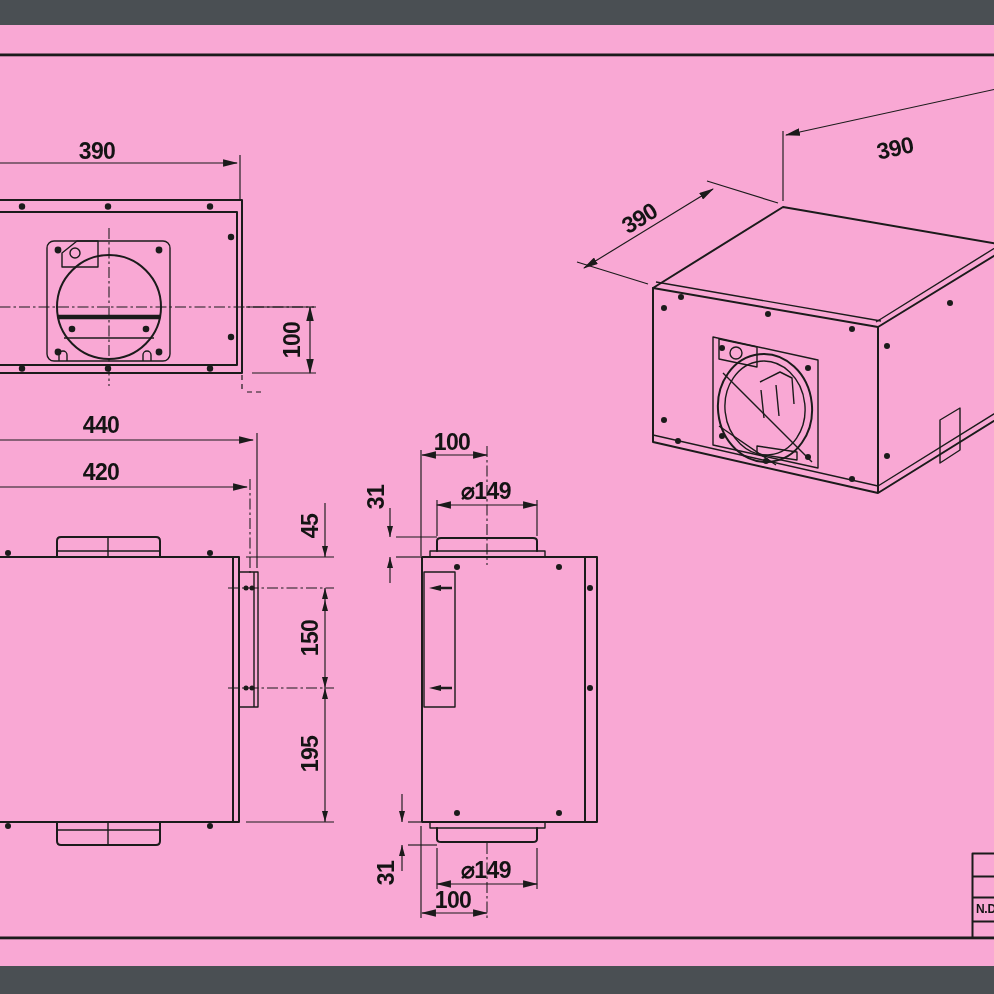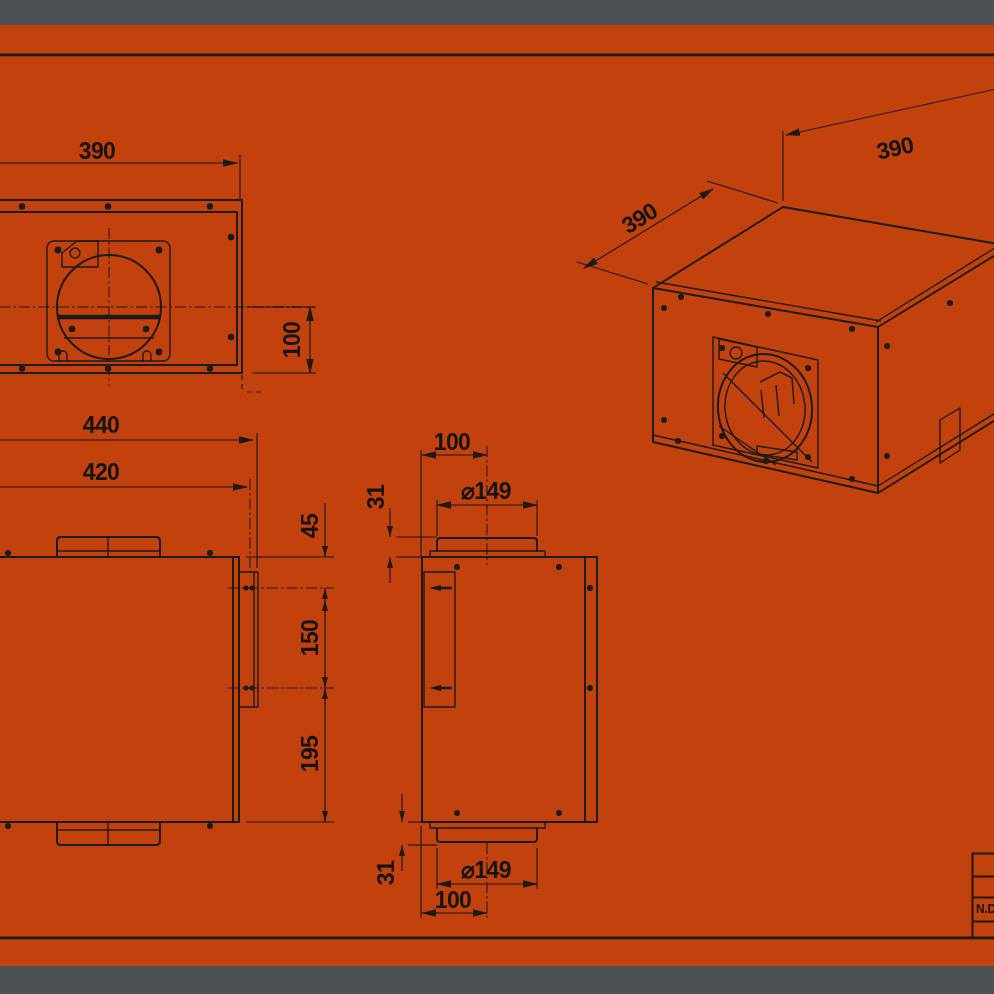--- a/index.html
+++ b/index.html
@@ -1,16 +1,16 @@
 <!DOCTYPE html>
 <html><head>
 <meta charset="utf-8">
 <style>
   html,body{margin:0;padding:0;background:#fff;}
-  #stage{position:relative;width:994px;height:994px;overflow:hidden;background:#c2410c;
+  #stage{position:relative;width:994px;height:994px;overflow:hidden;background:#f9a8d4;
          font-family:"Liberation Sans",sans-serif;}
   svg{position:absolute;left:0;top:0;}
   .ol{stroke:#1b1b1b;stroke-width:2;fill:none;stroke-linejoin:round;stroke-linecap:round;}
   .ml{stroke:#1b1b1b;stroke-width:1.4;fill:none;stroke-linejoin:round;}
   .dl{stroke:#1b1b1b;stroke-width:1.15;fill:none;}
   .cl{stroke:#1b1b1b;stroke-width:1.05;fill:none;stroke-dasharray:11 3 2.5 3;}
   .dsh{stroke:#1b1b1b;stroke-width:1.2;fill:none;stroke-dasharray:5 4;}
   .dot{fill:#1b1b1b;stroke:none;}
   .ah{fill:#1b1b1b;stroke:none;}
   text.d{font:700 23px "Liberation Sans",sans-serif;fill:#141414;text-anchor:middle;letter-spacing:-0.6px;}

